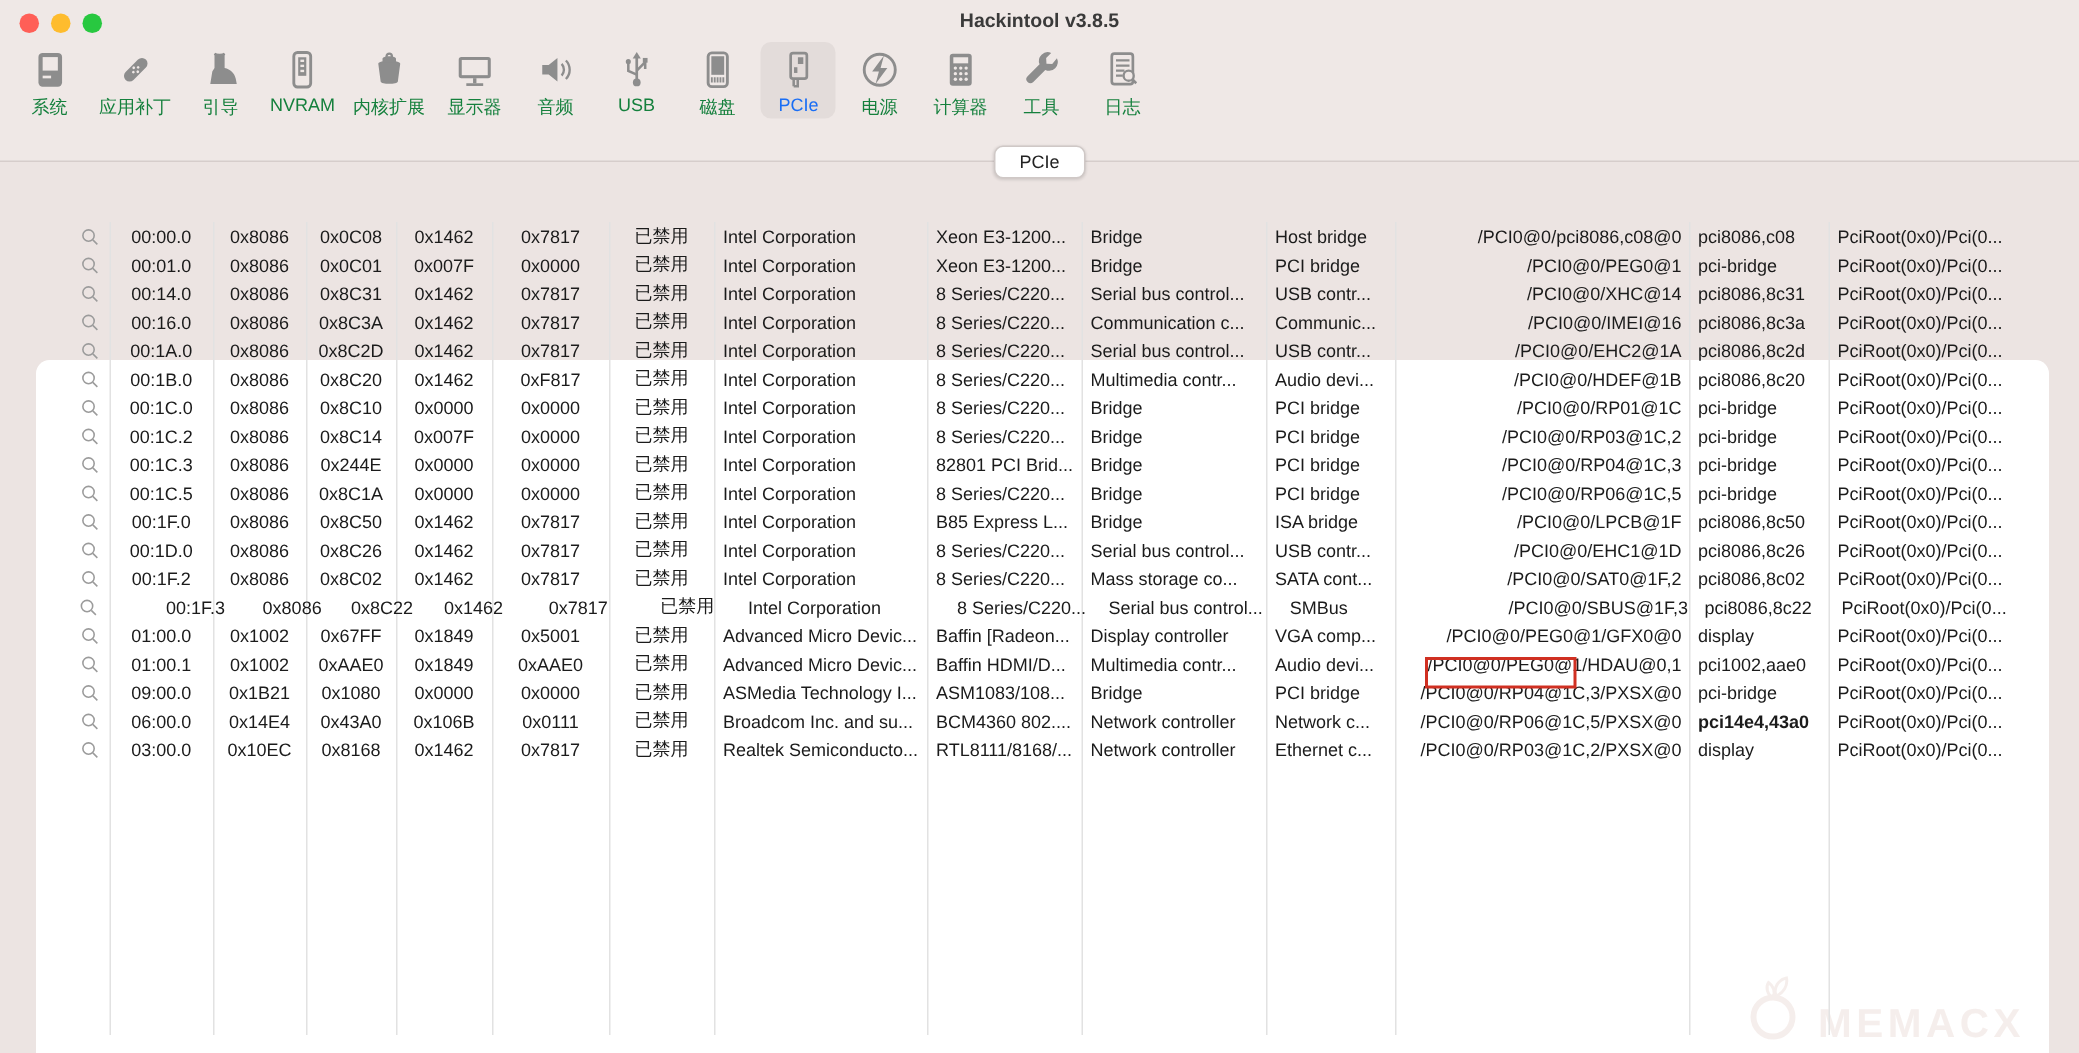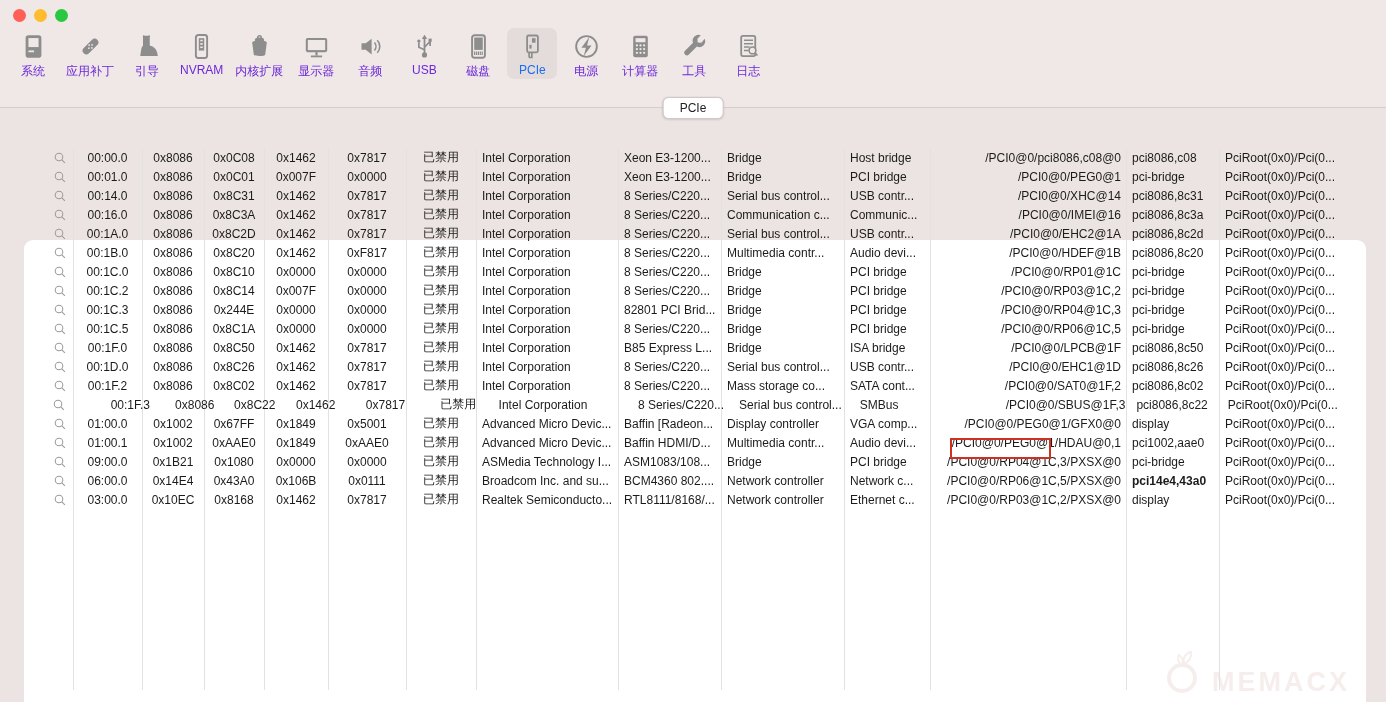--- a/index.html
+++ b/index.html
@@ -13,21 +13,21 @@
   .lights { position:absolute; left:13px; top:9px; display:flex; gap:8px; }
   .light { width:13px; height:13px; border-radius:50%; }
   .light.red { background:#ff5f57; } .light.yellow { background:#febc2e; } .light.green { background:#28c840; }
 
   
   .toolbar { position:absolute; left:6px; top:28px; height:79px; display:flex; align-items:flex-start; }
   .tb-item { min-width:50px; padding:3px 4px 2px 4px; margin:0 2px; display:flex; flex-direction:column; align-items:center; border-radius:7px; cursor:default; }
   .tb-item.selected { background:#e3dcda; }
   .tb-icon { width:30px; height:30px; display:flex; align-items:center; justify-content:center; }
   .tb-icon svg { width:27px; height:27px; }
-  .tb-label { margin-top:2px; font-size:12px; color:#6d28d9; white-space:nowrap; }
+  .tb-label { margin-top:2px; font-size:12px; color:#15803d; white-space:nowrap; }
   .tb-item.selected .tb-label { color:#1a6ef5; }
   .toolbar-divider { position:absolute; left:0; top:107px; width:100%; height:1px; background:#d6cdcb; }
 
   
   .tabbtn { position:absolute; left:50%; transform:translateX(-50%); top:97px; height:22px; padding:0 16px;
             background:#ffffff; border:1px solid #cfc8c6; border-radius:6px; font-size:12px; color:#222;
             display:flex; align-items:center; box-shadow:0 0.5px 2px rgba(0,0,0,.12); z-index:4; }
 
   
   .content { position:absolute; left:0; top:108px; width:100%; height:594px; background:#ece4e2; }
@@ -54,20 +54,21 @@
 </style>
 </head>
 <body>
 
 <div class="titlebar">
   <div class="lights">
     <div class="light red"></div>
     <div class="light yellow"></div>
     <div class="light green"></div>
   </div>
+  <div class="title">Hackintool v3.8.5</div>
 </div>
 
 <div class="toolbar" id="toolbar">
     <div class="tb-item">
       <div class="tb-icon">
         <svg viewBox="0 0 24 24">
           <rect x="5" y="2" width="14" height="20" rx="2.5" fill="#8d8d8d"></rect>
           <rect x="7.5" y="4.5" width="9" height="8" fill="#efe8e6"></rect>
           <rect x="7.5" y="15.5" width="5" height="1.6" fill="#efe8e6"></rect>
         </svg>

